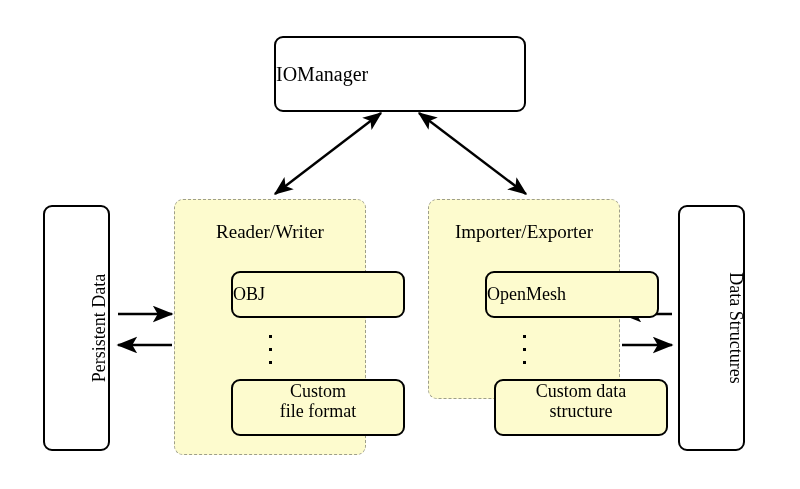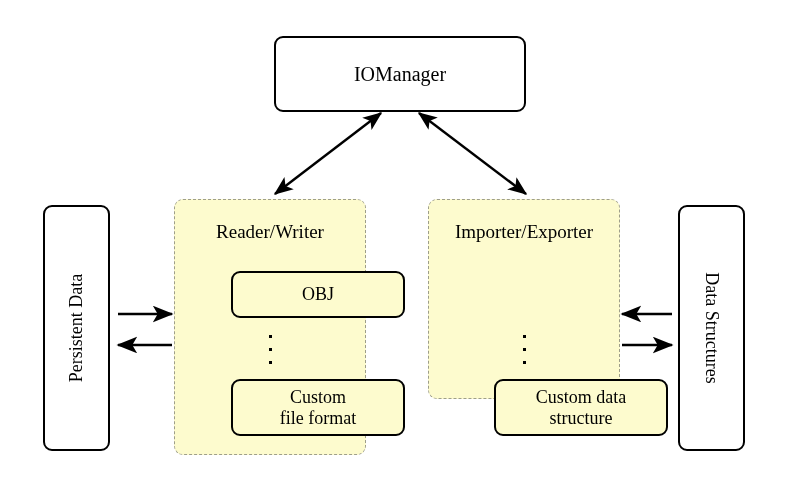--- a/index.html
+++ b/index.html
@@ -20,21 +20,21 @@
     height: 489px;
     background: #ffffff;
   }
 
   
   .node {
     position: absolute;
     box-sizing: border-box;
     display: flex;
     align-items: center;
-    justify-content: center;
+    justify-content: flex-start;
     text-align: center;
     line-height: 1.12;
   }
 
   
   .manager-box {
     border: 2.6px solid #000000;
     border-radius: 9px;
     background: #ffffff;
     font-size: 20px;
@@ -171,20 +171,23 @@
     <div class="node item-box" style="left:9px; top:179px; width:174px; height:57px; flex-direction:column;">
       <span>Custom</span>
       <span>file format</span>
     </div>
   </div>
 
   <div class="group-box" style="left:428px; top:199px; width:192px; height:200px;">
 
     <div class="group-title" style="top:21px;">Importer/Exporter</div>
 
+    <div class="node item-box" style="left:9px; top:71px; width:174px; height:47px;">
+      <span>OpenMesh</span>
+    </div>
 
     <div class="vdots" style="left:0; right:0; margin:auto; top:135px; width:3px; height:29px;">
       <i></i>
         <i></i>
         <i></i>
     </div>
 
     <div class="node item-box" style="left:18px; top:179px; width:174px; height:57px; flex-direction:column;">
       <span>Custom data</span>
       <span>structure</span>

